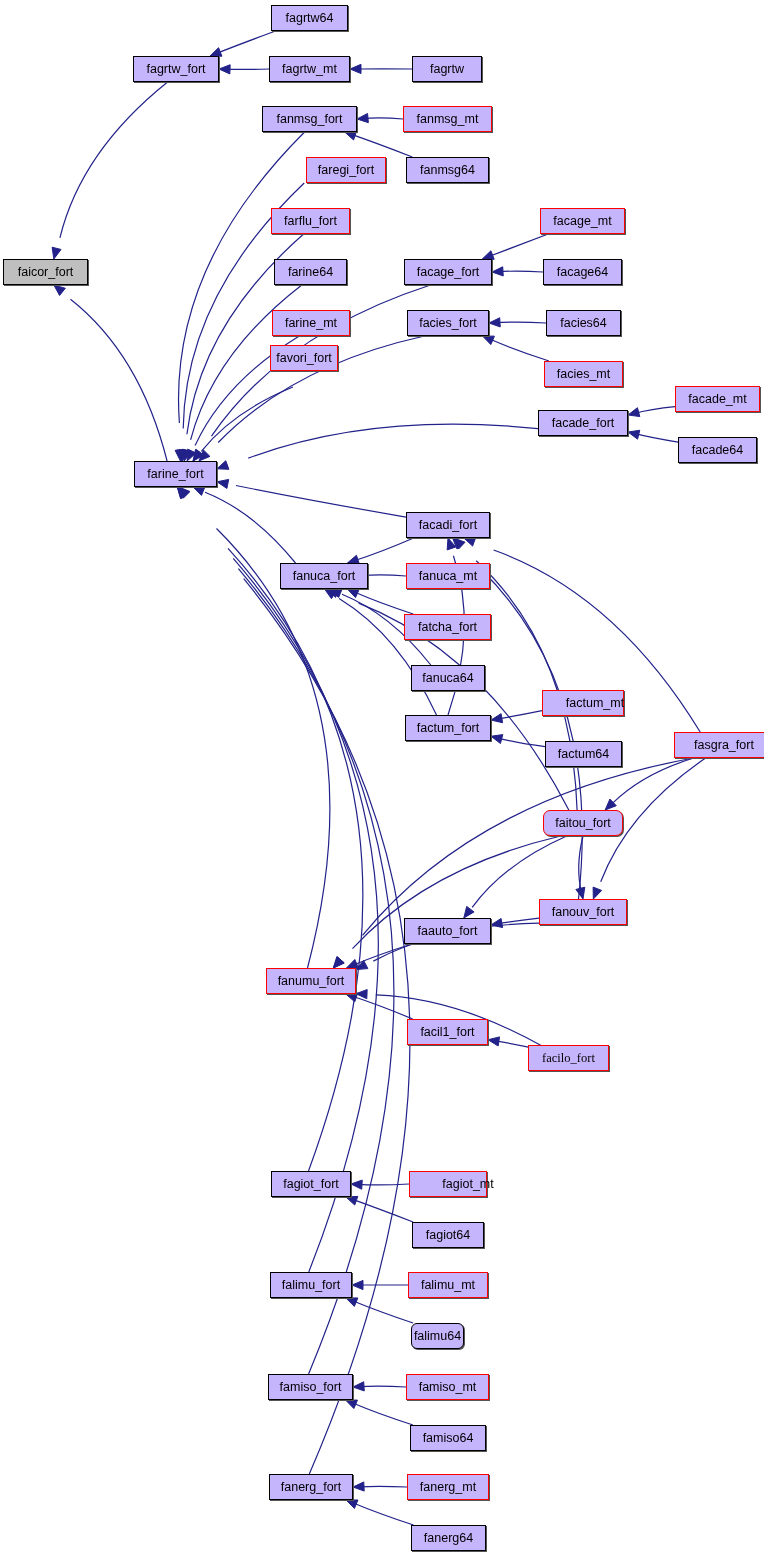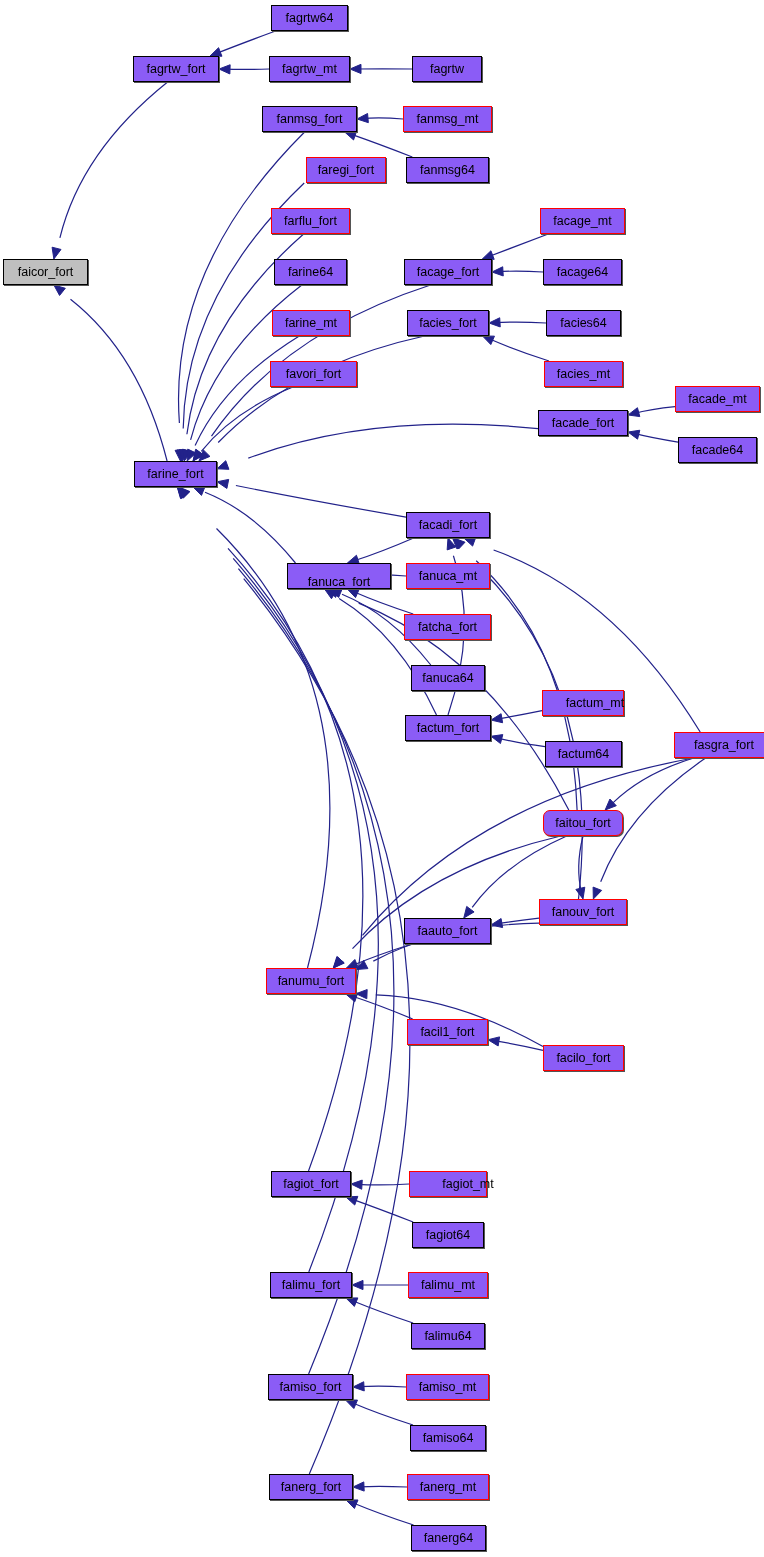--- a/index.html
+++ b/index.html
@@ -1,20 +1,20 @@
 <!DOCTYPE html>
 <html><head>
 <meta charset="utf-8">
 <style>
   html,body{margin:0;padding:0;background:#ffffff;}
   #graph{position:relative;width:764px;height:1557px;overflow:hidden;
          font-family:"Liberation Sans",sans-serif;background:#ffffff;}
   #edges{position:absolute;left:0;top:0;width:764px;height:1557px;}
   .node{position:absolute;box-sizing:border-box;display:flex;align-items:center;
-        justify-content:center;background:#8b5cf6;border:1px solid #000000;
+        justify-content:center;background:#c4b5fd;border:1px solid #000000;
         font-size:12.5px;color:#000000;white-space:nowrap;height:26px;
         box-shadow:1px 1px 0 0 #555555;}
   .node.red{border-color:#ff0000;}
   .node.cur{background:#bfbfbf;border-color:#000000;}
   .node span{pointer-events:none;line-height:1;}
 </style>
 </head>
 <body>
 
 <div id="graph">
@@ -171,21 +171,21 @@
     </div>
     <div class="node red" style="left: 271px; top: 208px; width: 79px;">
       <span>farflu_fort</span>
     </div>
     <div class="node" style="left: 274px; top: 259px; width: 73px;">
       <span>farine64</span>
     </div>
     <div class="node red" style="left: 272px; top: 310px; width: 78px;">
       <span>farine_mt</span>
     </div>
-    <div class="node red" style="left: 270px; top: 361px; width: 87px;">
+    <div class="node red" style="left: 270px; top: 345px; width: 68px;">
       <span>favori_fort</span>
     </div>
     <div class="node" style="left: 134px; top: 461px; width: 83px;">
       <span>farine_fort</span>
     </div>
     <div class="node red" style="left: 540px; top: 208px; width: 85px;">
       <span>facage_mt</span>
     </div>
     <div class="node" style="left: 404px; top: 259px; width: 88px;">
       <span>facage_fort</span>
@@ -207,21 +207,21 @@
     </div>
     <div class="node" style="left: 538px; top: 410px; width: 90px;">
       <span>facade_fort</span>
     </div>
     <div class="node" style="left: 678px; top: 437px; width: 79px;">
       <span>facade64</span>
     </div>
     <div class="node" style="left: 406px; top: 512px; width: 84px;">
       <span>facadi_fort</span>
     </div>
-    <div class="node" style="left: 287px; top: 563px; width: 104px; align-items: flex-end;">
+    <div class="node" style="left: 280px; top: 563px; width: 88px;">
       <span>fanuca_fort</span>
     </div>
     <div class="node red" style="left: 406px; top: 563px; width: 84px;">
       <span>fanuca_mt</span>
     </div>
     <div class="node red" style="left: 404px; top: 614px; width: 87px;">
       <span>fatcha_fort</span>
     </div>
     <div class="node" style="left: 411px; top: 665px; width: 74px; text-align: center;">
       <span>fanuca64</span>
@@ -246,39 +246,39 @@
     </div>
     <div class="node" style="left: 404px; top: 918px; width: 87px;">
       <span>faauto_fort</span>
     </div>
     <div class="node red" style="left: 266px; top: 968px; width: 90px;">
       <span>fanumu_fort</span>
     </div>
     <div class="node red" style="left: 407px; top: 1019px; width: 81px;">
       <span>facil1_fort</span>
     </div>
-    <div class="node red" style="left: 543px; top: 1045px; width: 81px;">
+    <div class="node red" style="left: 528px; top: 1045px; width: 81px; font-family: Liberation Serif, serif;">
       <span>facilo_fort</span>
     </div>
     <div class="node" style="left: 271px; top: 1171px; width: 80px;">
       <span>fagiot_fort</span>
     </div>
     <div class="node red" style="left: 409px; top: 1171px; width: 78px; padding-left: 40px;">
       <span>fagiot_mt</span>
     </div>
     <div class="node" style="left: 412px; top: 1222px; width: 72px;">
       <span>fagiot64</span>
     </div>
     <div class="node" style="left: 270px; top: 1272px; width: 82px;">
       <span>falimu_fort</span>
     </div>
     <div class="node red" style="left: 408px; top: 1272px; width: 80px;">
       <span>falimu_mt</span>
     </div>
-    <div class="node" style="left: 411px; top: 1323px; width: 74px;">
+    <div class="node" style="left: 411px; top: 1323px; width: 53px; border-radius: 6px;">
       <span>falimu64</span>
     </div>
     <div class="node" style="left: 268px; top: 1374px; width: 85px;">
       <span>famiso_fort</span>
     </div>
     <div class="node red" style="left: 406px; top: 1374px; width: 83px;">
       <span>famiso_mt</span>
     </div>
     <div class="node" style="left: 410px; top: 1425px; width: 76px;">
       <span>famiso64</span>

